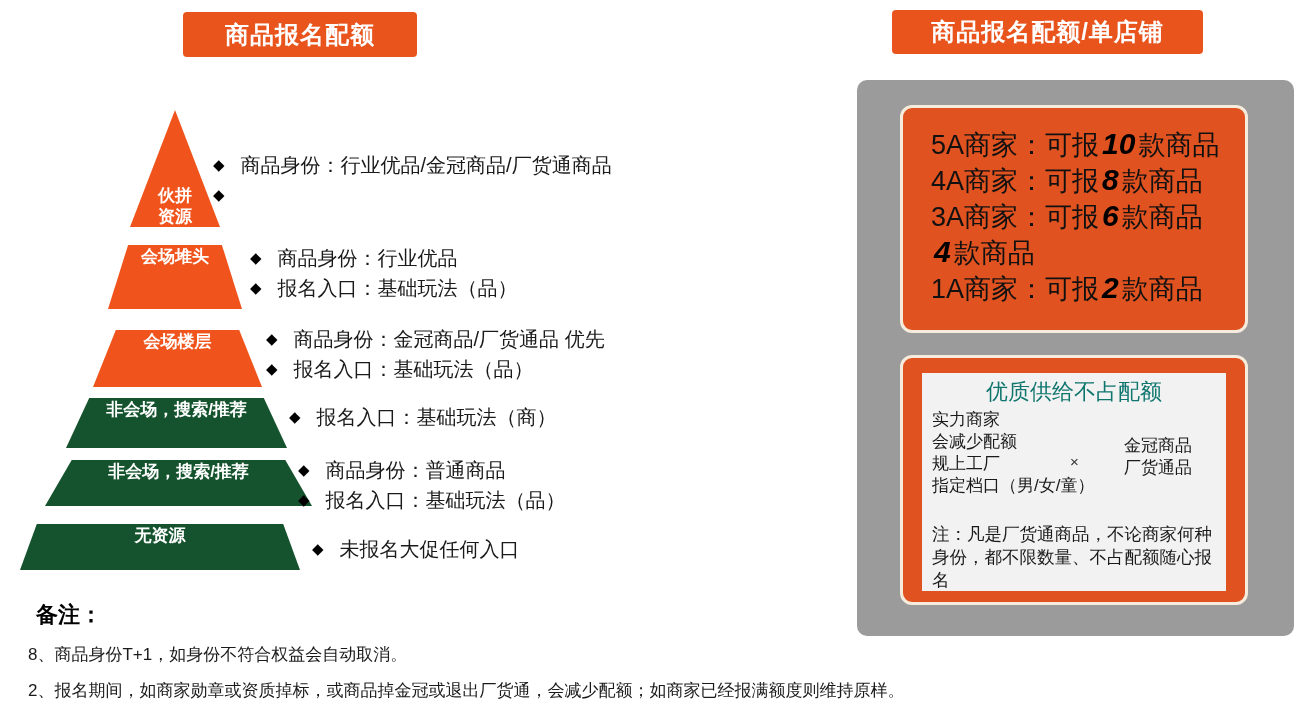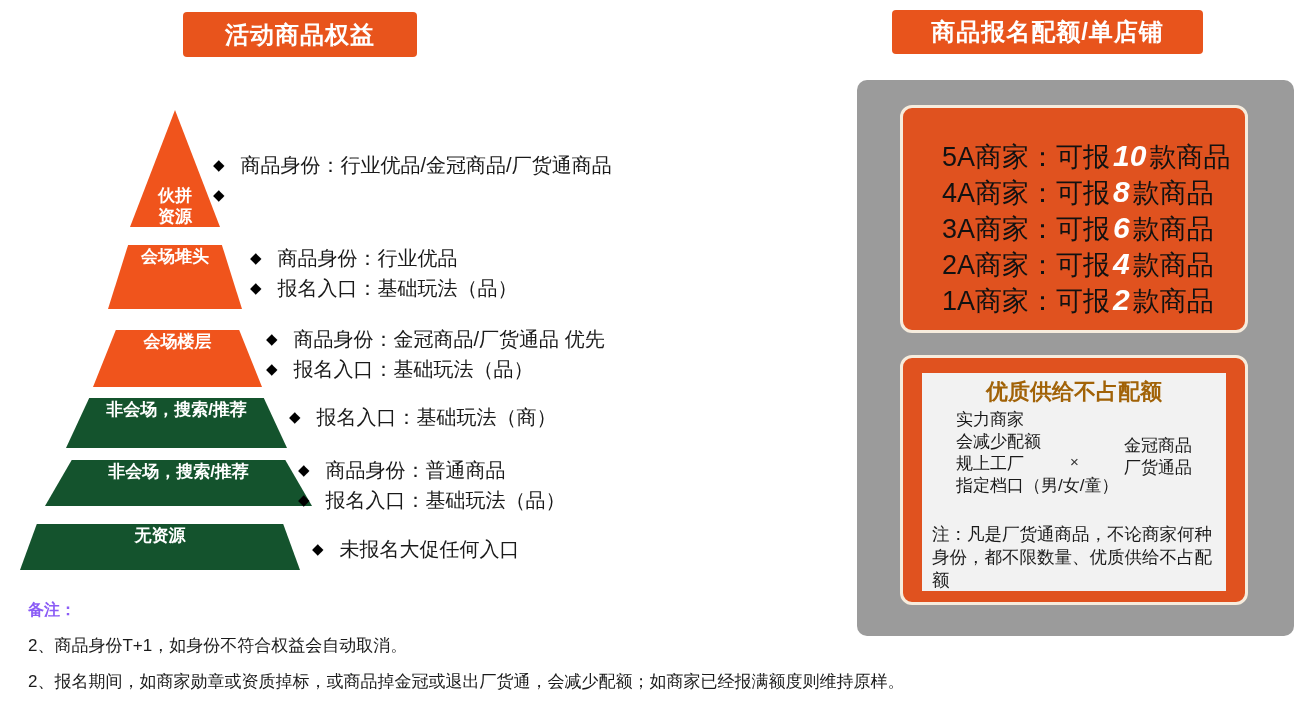--- a/index.html
+++ b/index.html
@@ -47,54 +47,54 @@
   .diamond{font-size:15px;margin-right:16px;color:#000;}
   .b1{left:213px;top:150px;}
   .b2{left:250px;top:243px;}
   .b3{left:266px;top:324px;}
   .b4{left:289px;top:402px;}
   .b5{left:298px;top:455px;}
   .b6{left:312px;top:534px;}
 
   
   #notes{left:28px;top:600px;width:1000px;}
-  #notes-title{color:#8b5cf6;font-weight:bold;font-size:16px;}
+  #notes-title{color:#000000;font-weight:bold;font-size:22px;margin-left:8px;}
   .note-item{font-size:17px;margin-top:13px;color:#1a1a1a;}
 
   
   #gray-panel{left:857px;top:80px;width:437px;height:556px;
               background:#9B9B9B;border-radius:10px;}
   .orange-box{
     background:#E0521F;border:3px solid #F6ECDD;border-radius:12px;
     box-sizing:border-box;
   }
   #quota-box{left:900px;top:105px;width:348px;height:228px;
-             padding:15px 0 0 39px;}
+             padding:15px 0 0 28px;}
   .quota-row{display:flex;align-items:baseline;height:36px;
              font-size:27px;color:#111;white-space:nowrap;}
-  .quota-num{font-weight:bold;font-style:italic;color:#ffffff;
-             font-size:30px;margin:16px 3px;text-align:center;}
+  .quota-num{font-weight:bold;font-style:italic;color:#000000;
+             font-size:30px;margin:4px 3px;text-align:center;}
 
   #supply-box{left:900px;top:355px;width:348px;height:250px;}
   #supply-inner{left:922px;top:373px;width:304px;height:218px;
                 background:#F2F2F2;}
   #supply-title{width:100%;top:4px;text-align:center;
-                color:#a16207;font-weight:bold;font-size:22px;}
+                color:#0f766e;font-weight:normal;font-size:22px;}
   #supply-left{left:10px;top:36px;font-size:17px;line-height:22px;}
-  #supply-left div{white-space:nowrap;margin-left:24px;}
+  #supply-left div{white-space:nowrap;}
   #multiply{left:148px;top:80px;font-size:15px;color:#333;}
   #supply-right{left:202px;top:62px;font-size:17px;line-height:22px;}
   #supply-note{left:10px;top:150px;width:290px;
                font-size:17.5px;line-height:23px;}
 </style>
 </head>
 <body>
 
 <div class="abs banner" id="banner-left">
-  <span>活动商品权益</span>
+  <span>商品报名配额</span>
 </div>
 
 <div class="abs pyr orange lv1">
   <span class="pyr-label">伙拼资源</span>
 </div>
 <div class="abs pyr orange lv2">
   <span class="pyr-label">会场堆头</span>
 </div>
 <div class="abs pyr orange lv3">
   <span class="pyr-label">会场楼层</span>
@@ -161,21 +161,21 @@
 
 <div class="abs bullets b6">
   <div class="bullet-line">
     <span class="diamond">◆</span>
     <span>未报名大促任何入口</span>
   </div>
 </div>
 
 <div class="abs" id="notes">
   <div id="notes-title">备注：</div>
-  <div class="note-item">2、商品身份T+1，如身份不符合权益会自动取消。</div>
+  <div class="note-item">8、商品身份T+1，如身份不符合权益会自动取消。</div>
   <div class="note-item">2、报名期间，如商家勋章或资质掉标，或商品掉金冠或退出厂货通，会减少配额；如商家已经报满额度则维持原样。</div>
 </div>
 
 <div class="abs banner" id="banner-right">
   <span>商品报名配额/单店铺</span>
 </div>
 
 <div class="abs" id="gray-panel"></div>
 
 <div class="abs orange-box" id="quota-box">
@@ -188,21 +188,20 @@
     <span>4A商家：可报</span>
       <span class="quota-num">8</span>
       <span>款商品</span>
   </div>
   <div class="quota-row">
     <span>3A商家：可报</span>
       <span class="quota-num">6</span>
       <span>款商品</span>
   </div>
   <div class="quota-row">
-    <span>2A商家：可报</span>
       <span class="quota-num">4</span>
       <span>款商品</span>
   </div>
   <div class="quota-row">
     <span>1A商家：可报</span>
       <span class="quota-num">2</span>
       <span>款商品</span>
   </div>
 </div>
 
@@ -213,14 +212,14 @@
     <div>实力商家</div>
     <div>会减少配额</div>
     <div>规上工厂</div>
     <div>指定档口（男/女/童）</div>
   </div>
   <div class="abs" id="multiply">×</div>
   <div class="abs" id="supply-right">
     <div>金冠商品</div>
     <div>厂货通品</div>
   </div>
-  <div class="abs" id="supply-note">注：凡是厂货通商品，不论商家何种身份，都不限数量、优质供给不占配额</div>
+  <div class="abs" id="supply-note">注：凡是厂货通商品，不论商家何种身份，都不限数量、不占配额随心报名</div>
 </div>
 
 </body></html>

